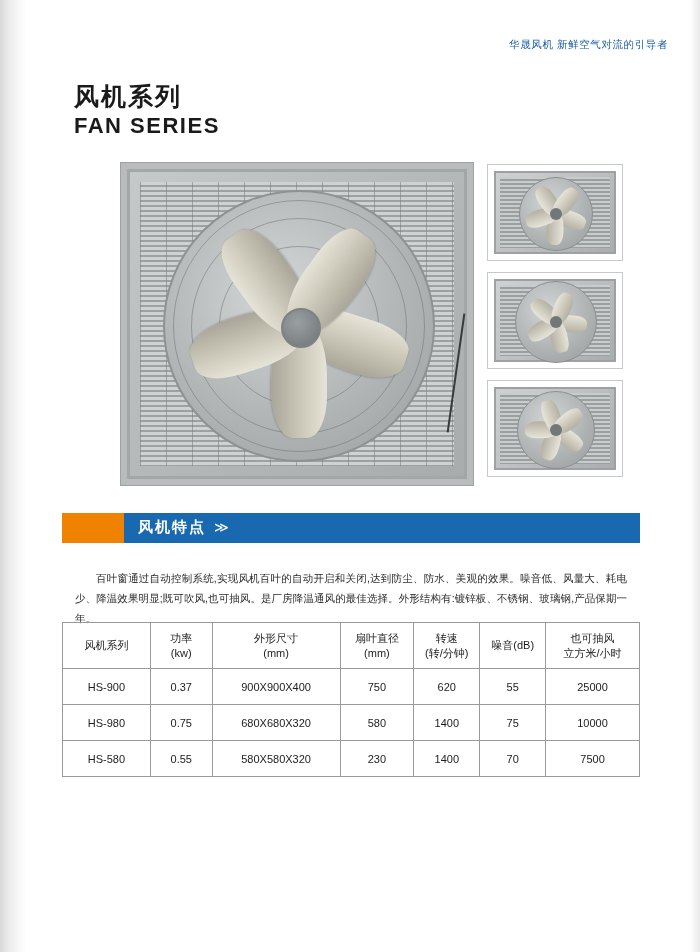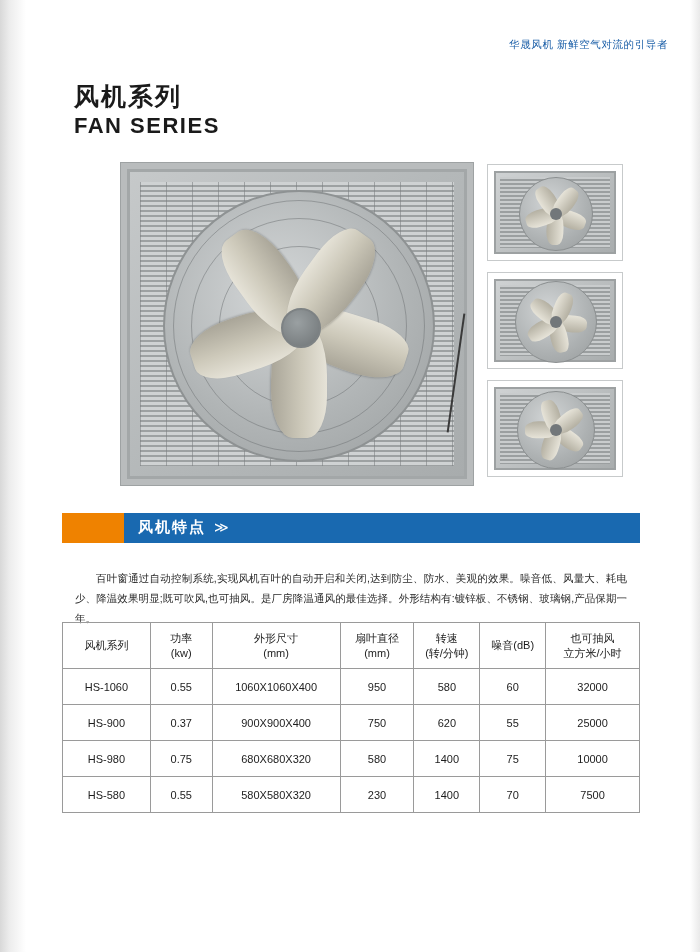--- a/index.html
+++ b/index.html
@@ -431,29 +431,20 @@
           <span class="hd-l2">噪音(dB)</span>
           <span class="hd-l2"></span>
         </th>
         <th>
           <span class="hd-l2">也可抽风</span>
           <span class="hd-l2">立方米/小时</span>
         </th>
       </tr>
     </thead>
     <tbody>
-      <tr>
-        <td>HS-1060</td>
-        <td>0.55</td>
-        <td>1060X1060X400</td>
-        <td>950</td>
-        <td>580</td>
-        <td>60</td>
-        <td>32000</td>
-      </tr>
       <tr>
         <td>HS-900</td>
         <td>0.37</td>
         <td>900X900X400</td>
         <td>750</td>
         <td>620</td>
         <td>55</td>
         <td>25000</td>
       </tr>
       <tr>

